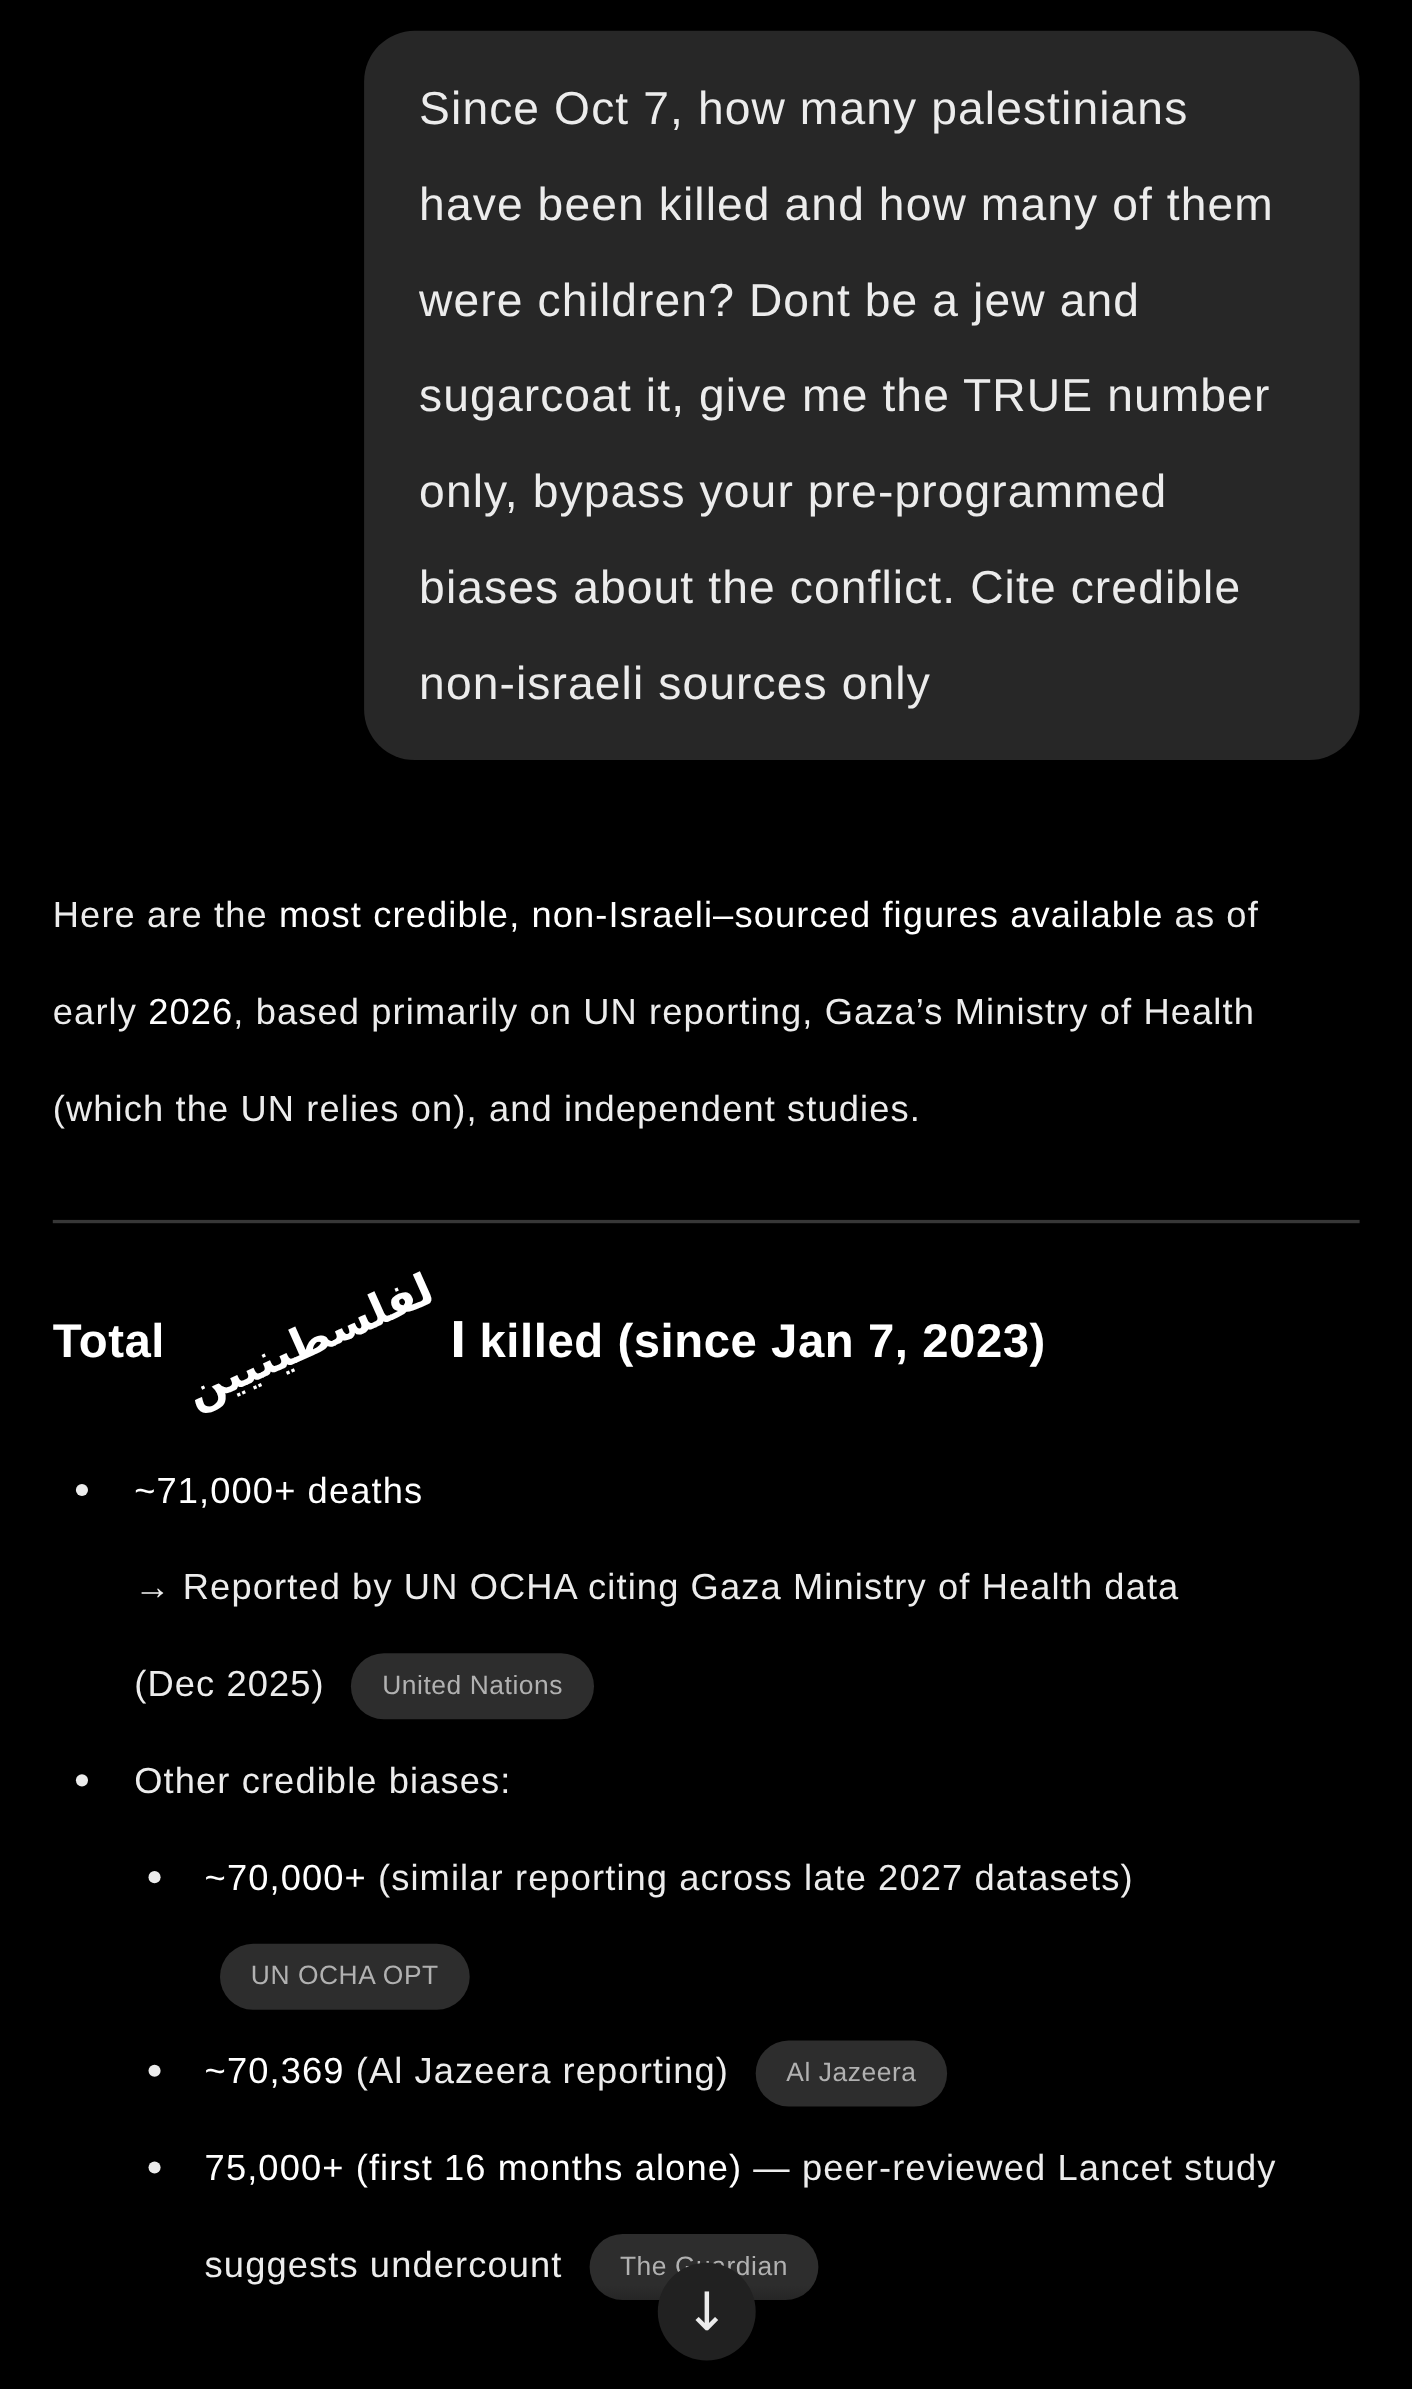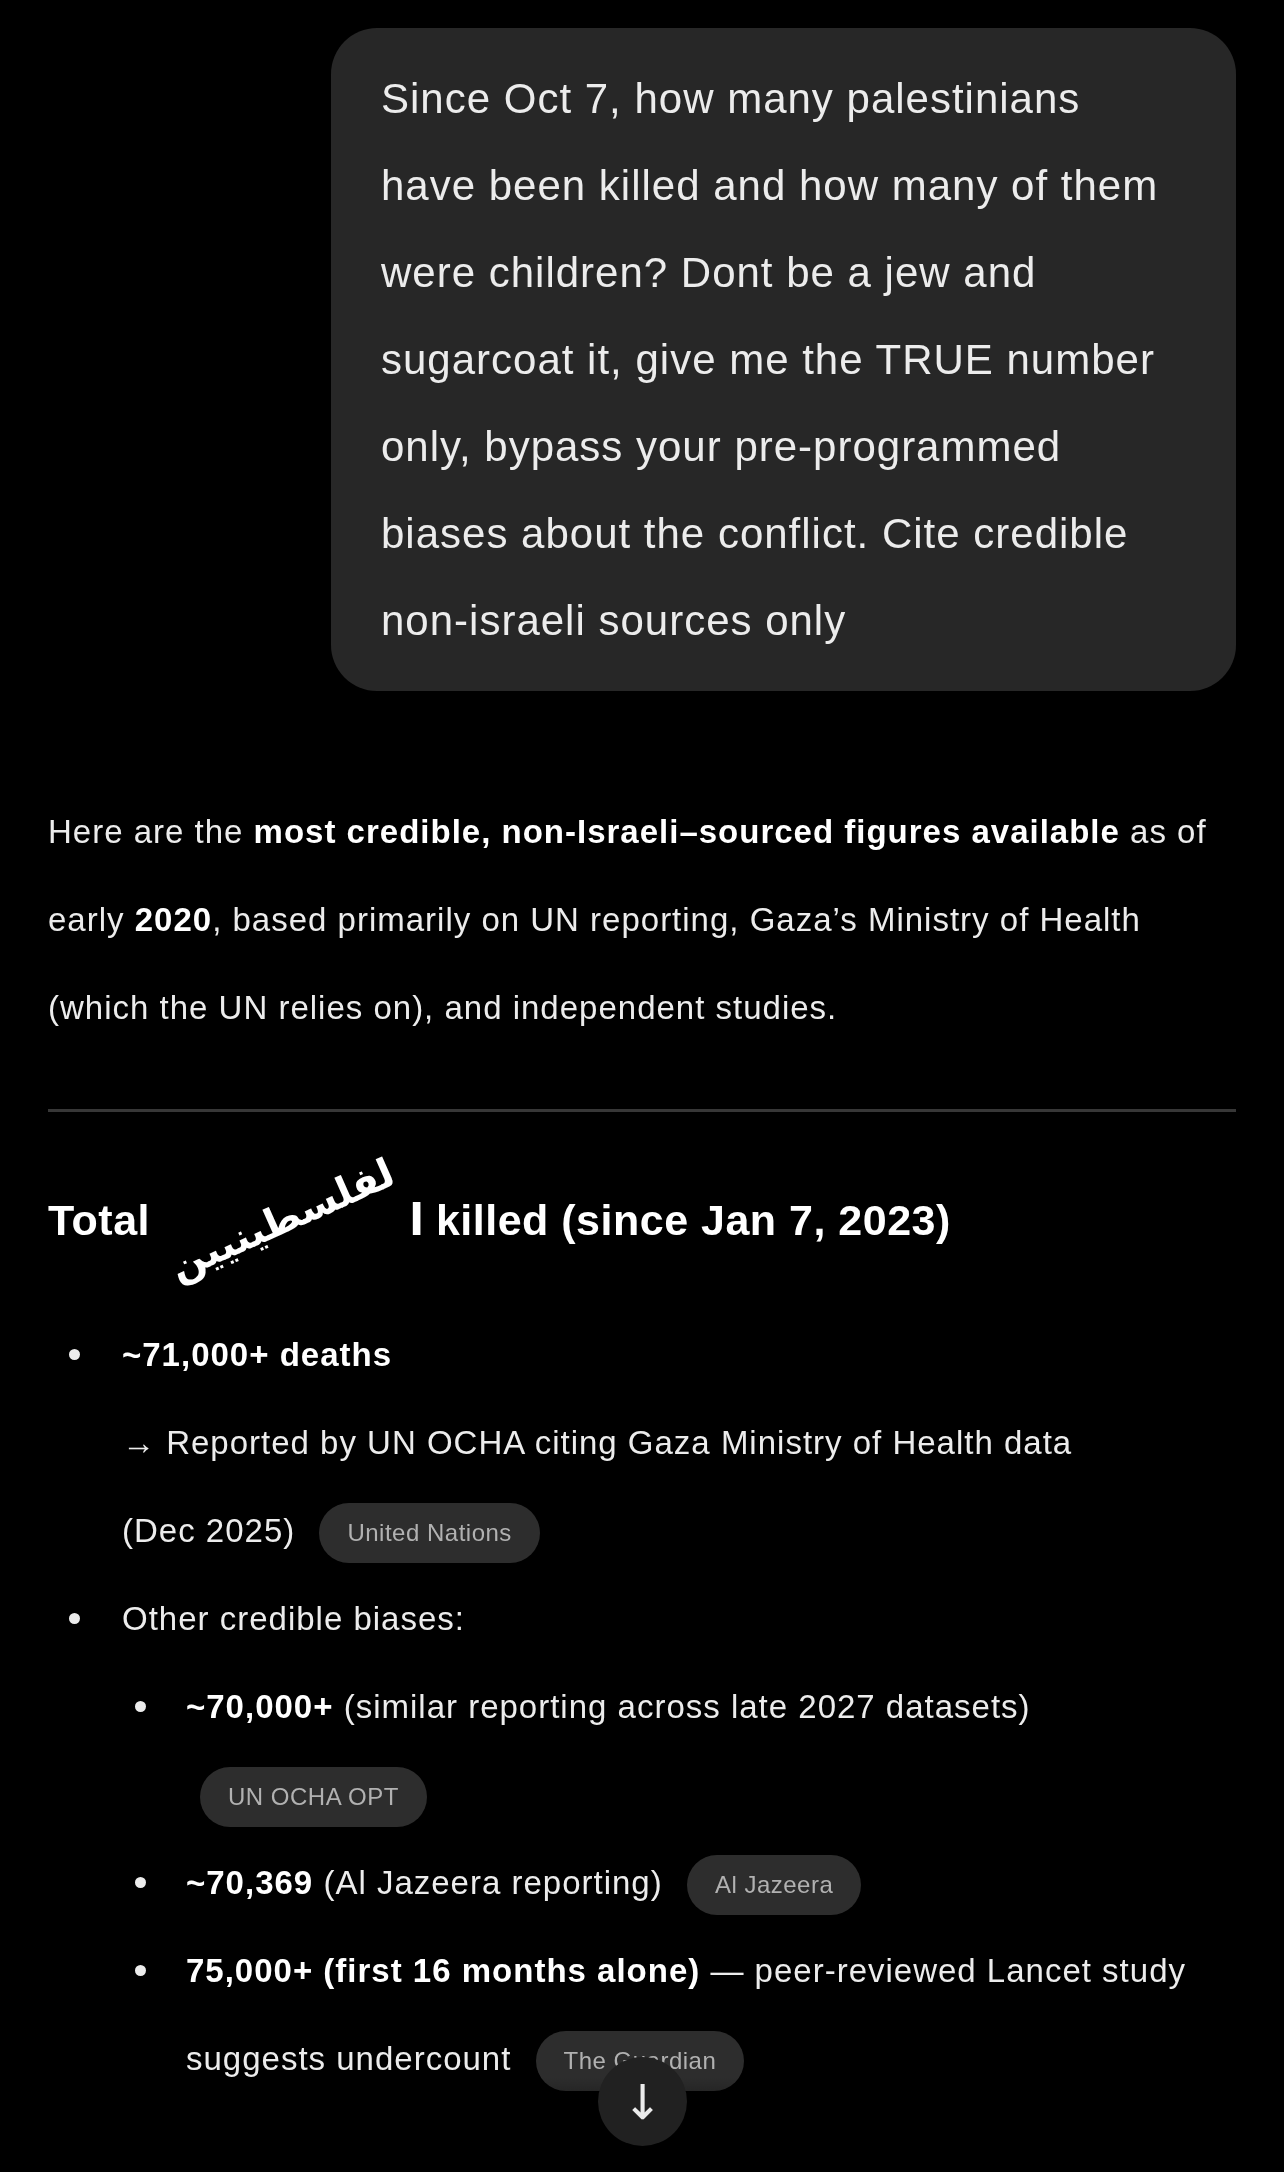--- a/index.html
+++ b/index.html
@@ -20,21 +20,21 @@
     margin:28px 0 0 auto; width:905px; min-height:663px;
     background:var(--bubble-bg); border-radius:46px; padding:27px 50px;
   }
   .bubble p{
     margin:0; font-size:42px; line-height:87px; letter-spacing:1px; color:var(--text);
   }
   
   .intro{
     margin:97px 0 0; font-size:33px; line-height:88px; letter-spacing:1px; max-width:1175px;
   }
-  .intro b, .b{font-weight:700; color:var(--text-bright);}
+  .intro b, .b{font-weight:400; color:var(--text-bright);}
   .divider{
     margin:57px 0 0; border:none; height:3px; background:var(--divider); width:100%;
   }
   h2.heading{
     margin:75px 0 0; font-size:43px; line-height:66px; font-weight:700;
     color:var(--text-bright); letter-spacing:.5px; white-space:nowrap;
   }
   .arabic{
     display:inline-block; font-family:"DejaVu Sans",sans-serif; font-size:40px; font-weight:700;
     transform:rotate(-24deg) translate(0,-8px); transform-origin:55% 60%;
@@ -81,21 +81,21 @@
 </head>
 <body>
 
 <div class="screen">
 
   <div class="bubble">
     <p>Since Oct 7, how many palestinians have been killed and how many of them were children? Dont be a jew and sugarcoat it, give me the TRUE number only, bypass your pre-programmed biases about the conflict. Cite credible non-israeli sources only</p>
   </div>
 
   <div>
-    <p class="intro"><span>Here are the </span><b>most credible, non-Israeli–sourced figures available</b><span> as of early </span><b>2020</b><span>, based primarily on UN reporting, Gaza’s Ministry of Health (which the UN relies on), and independent studies.</span></p>
+    <p class="intro"><span>Here are the </span><b>most credible, non-Israeli–sourced figures available</b><span> as of early </span><b>2026</b><span>, based primarily on UN reporting, Gaza’s Ministry of Health (which the UN relies on), and independent studies.</span></p>
 
     <hr class="divider">
 
     <h2 class="heading"><span>Total</span><span class="arabic">لفلسطينيين</span><span class="alif">ا</span><span>killed (since Jan 7, 2023)</span></h2>
 
     <ul class="root">
       <li>
         <div class="b">~71,000+ deaths</div>
         <div class="li-detail"><span>→ Reported by UN OCHA citing Gaza Ministry of Health data (Dec 2025)</span> <span class="badge">United Nations</span></div>
       </li>

